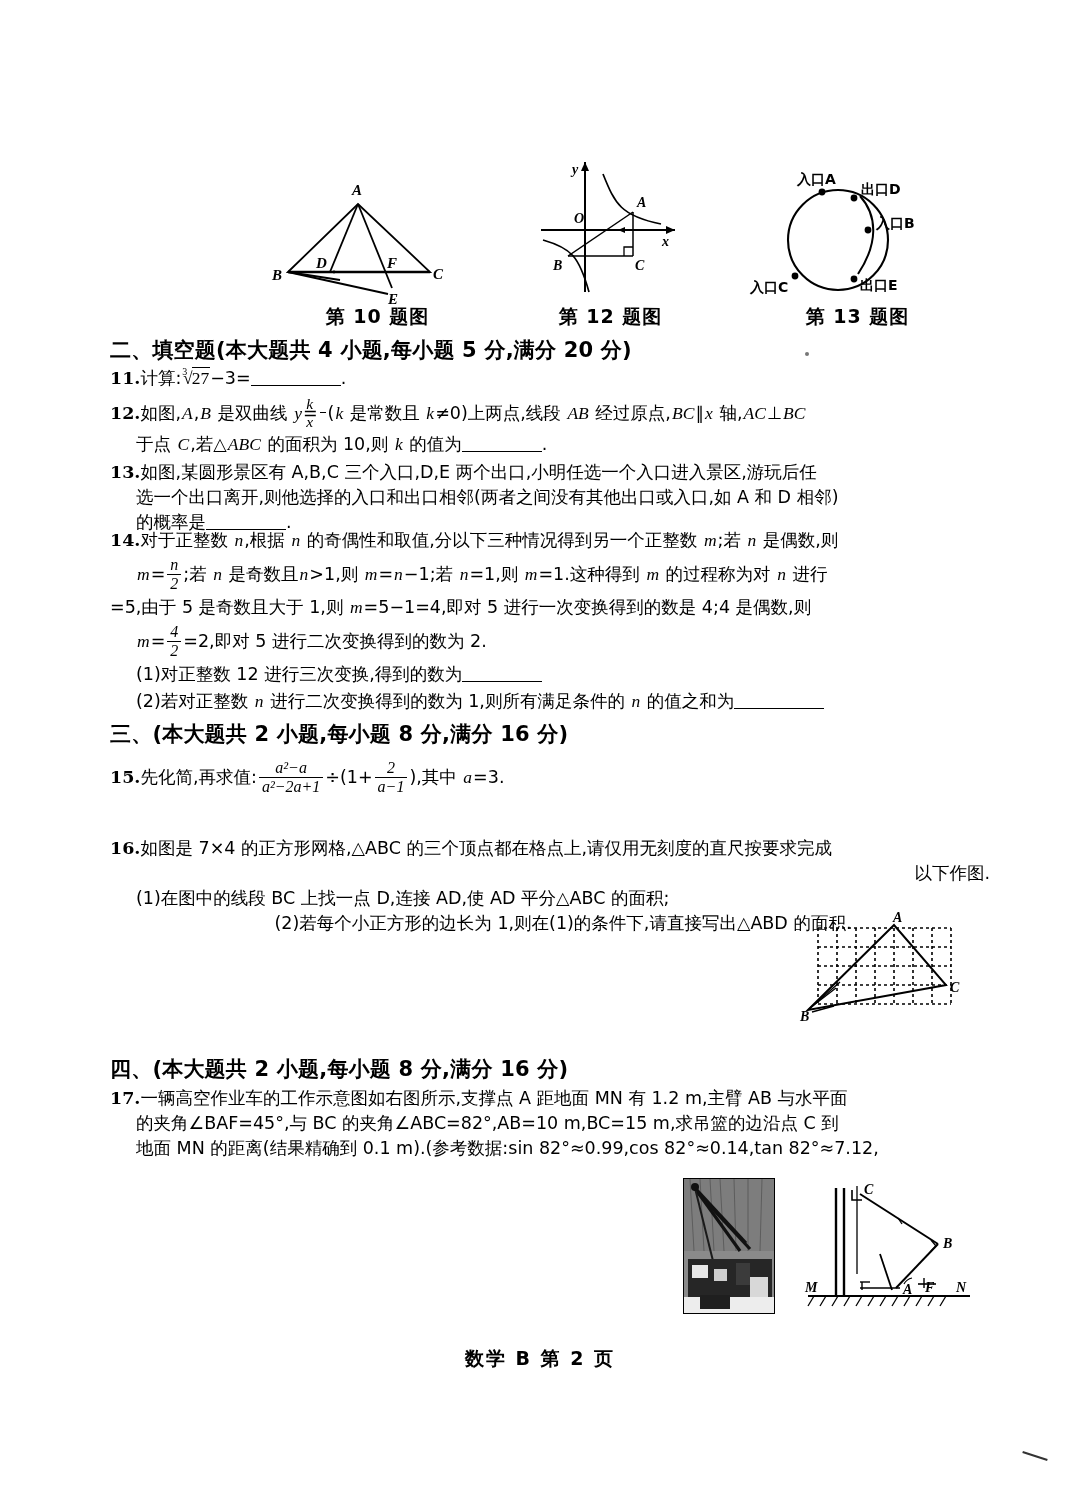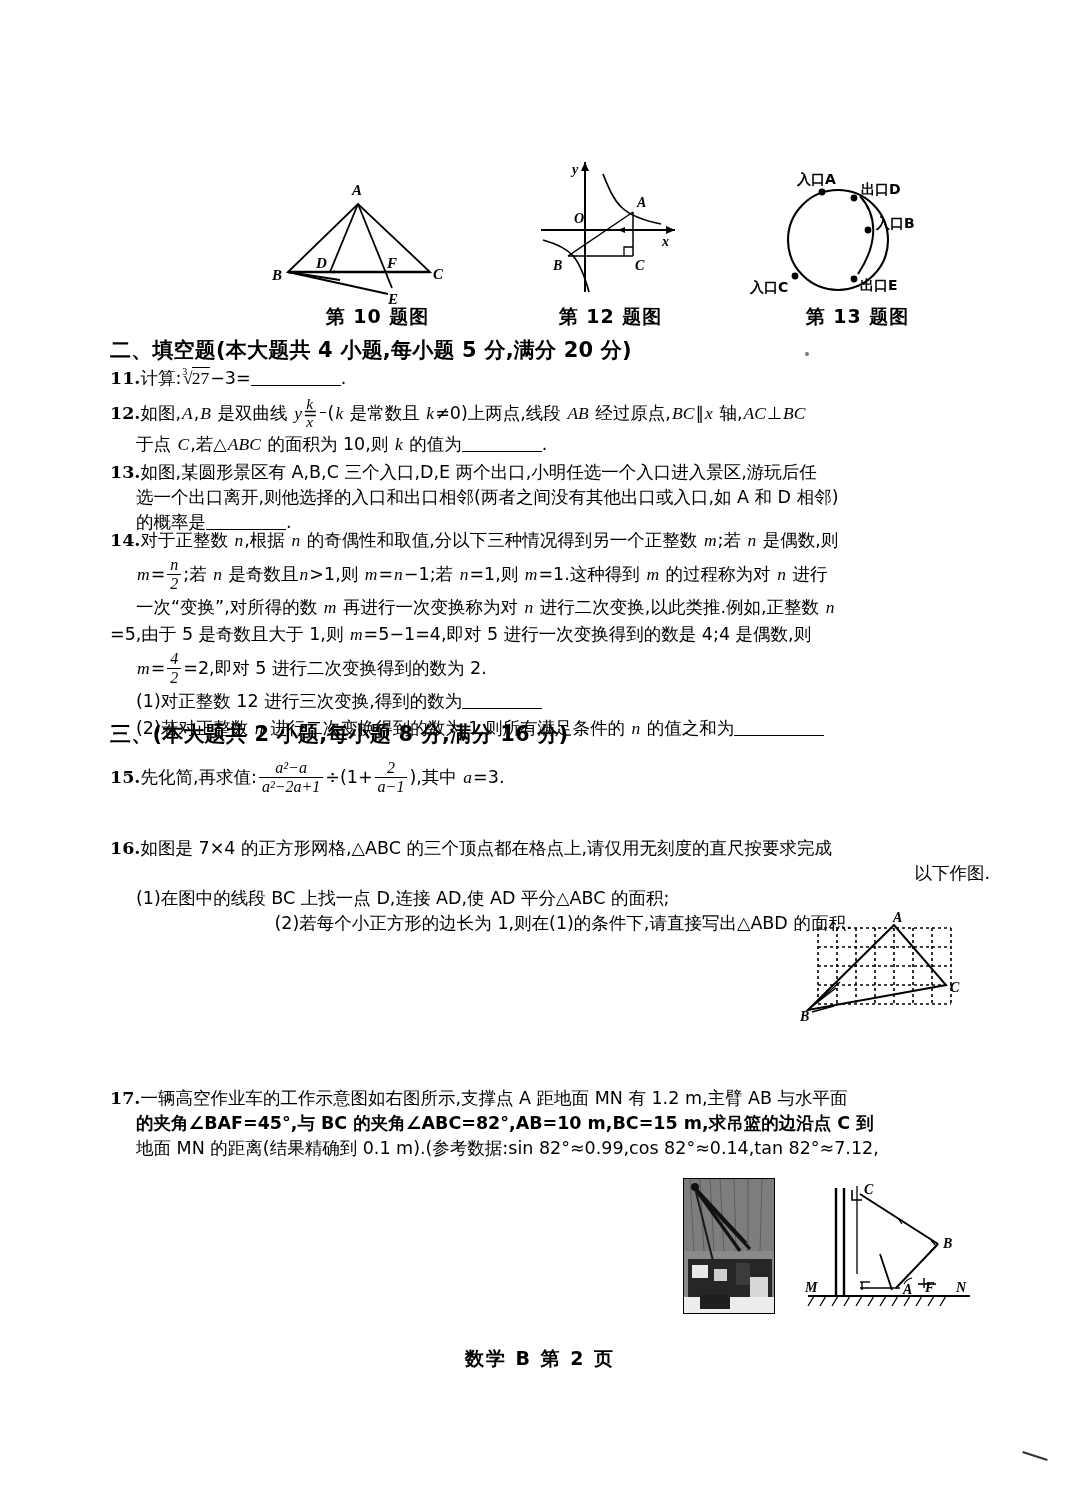--- a/index.html
+++ b/index.html
@@ -244,23 +244,20 @@
     </span>
   </div>
 
   <div class="qblock" style="left:110px; top:527px; width:880px; line-height:27px;">
     <span class="hang" style="display:block;">
       <span class="qnum">14.</span><span>对于正整数 </span><span class="it">n</span><span>,根据 </span><span class="it">n</span><span> 的奇偶性和取值,分以下三种情况得到另一个正整数 </span><span class="it">m</span><span>;若 </span><span class="it">n</span><span> 是偶数,则</span>
     </span>
     <span style="display:block; padding-left:26px; line-height:40px;">
       <span class="it">m</span><span>=</span><span class="frac"><span class="num">n</span><span class="den">2</span></span><span>;若 </span><span class="it">n</span><span> 是奇数且</span><span class="it">n</span><span>&gt;1,则 </span><span class="it">m</span><span>=</span><span class="it">n</span><span>−1;若 </span><span class="it">n</span><span>=1,则 </span><span class="it">m</span><span>=1.这种得到 </span><span class="it">m</span><span> 的过程称为对 </span><span class="it">n</span><span> 进行</span>
     </span>
-    <span style="display:block; padding-left:26px;">
-      <span>一次“变换”,对所得的数 </span><span class="it">m</span><span> 再进行一次变换称为对 </span><span class="it">n</span><span> 进行二次变换,以此类推.例如,正整数 </span><span class="it">n</span>
-    </span>
     <span style="display:block; padding-left:0px;">
       <span>=5,由于 5 是奇数且大于 1,则 </span><span class="it">m</span><span>=5−1=4,即对 5 进行一次变换得到的数是 4;4 是偶数,则</span>
     </span>
     <span style="display:block; padding-left:26px; line-height:40px;">
       <span class="it">m</span><span>=</span><span class="frac"><span class="num">4</span><span class="den">2</span></span><span>=2,即对 5 进行二次变换得到的数为 2.</span>
     </span>
     <span style="display:block; padding-left:26px;">
       <span>(1)对正整数 12 进行三次变换,得到的数为</span><span class="blank b80"></span>
     </span>
     <span style="display:block; padding-left:26px;">
@@ -315,24 +312,25 @@
         <path d="M 12 90 L 34 84"></path>
       </g>
       <g font-family="Liberation Serif, serif" font-style="italic" font-size="14" font-weight="bold">
         <text x="93" y="0">A</text>
         <text x="0" y="99">B</text>
         <text x="150" y="70">C</text>
       </g>
     </svg>
   </div>
 
+  <div class="sec-head" style="left:110px; top:1055px;">四、(本大题共 2 小题,每小题 8 分,满分 16 分)</div>
 
   <div class="qblock" style="left:110px; top:1086px; width:880px;">
     <span class="hang" style="display:block;"><span class="qnum">17.</span><span>一辆高空作业车的工作示意图如右图所示,支撑点 A 距地面 MN 有 1.2 m,主臂 AB 与水平面</span></span>
-    <span style="display:block; padding-left:26px;font-weight:bold;">的夹角∠BAF=45°,与 BC 的夹角∠ABC=82°,AB=10 m,BC=15 m,求吊篮的边沿点 C 到</span>
+    <span style="display:block; padding-left:26px;">的夹角∠BAF=45°,与 BC 的夹角∠ABC=82°,AB=10 m,BC=15 m,求吊篮的边沿点 C 到</span>
     <span style="display:block; padding-left:26px;">地面 MN 的距离(结果精确到 0.1 m).(参考数据:sin 82°≈0.99,cos 82°≈0.14,tan 82°≈7.12,</span>
   </div>
 
   <div style="position:absolute; left:683px; top:1178px; width:92px; height:136px; overflow:hidden; border:1px solid #000;">
     <svg width="92" height="136" viewBox="0 0 92 136">
       <rect width="92" height="136" fill="#8a8a8a"></rect>
       <rect y="0" width="92" height="72" fill="#7d7d7d"></rect>
       <g stroke="#2a2a2a" stroke-width="0.7" opacity="0.55">
         <line x1="6" y1="0" x2="10" y2="72"></line>
           <line x1="16" y1="0" x2="20" y2="72"></line>

